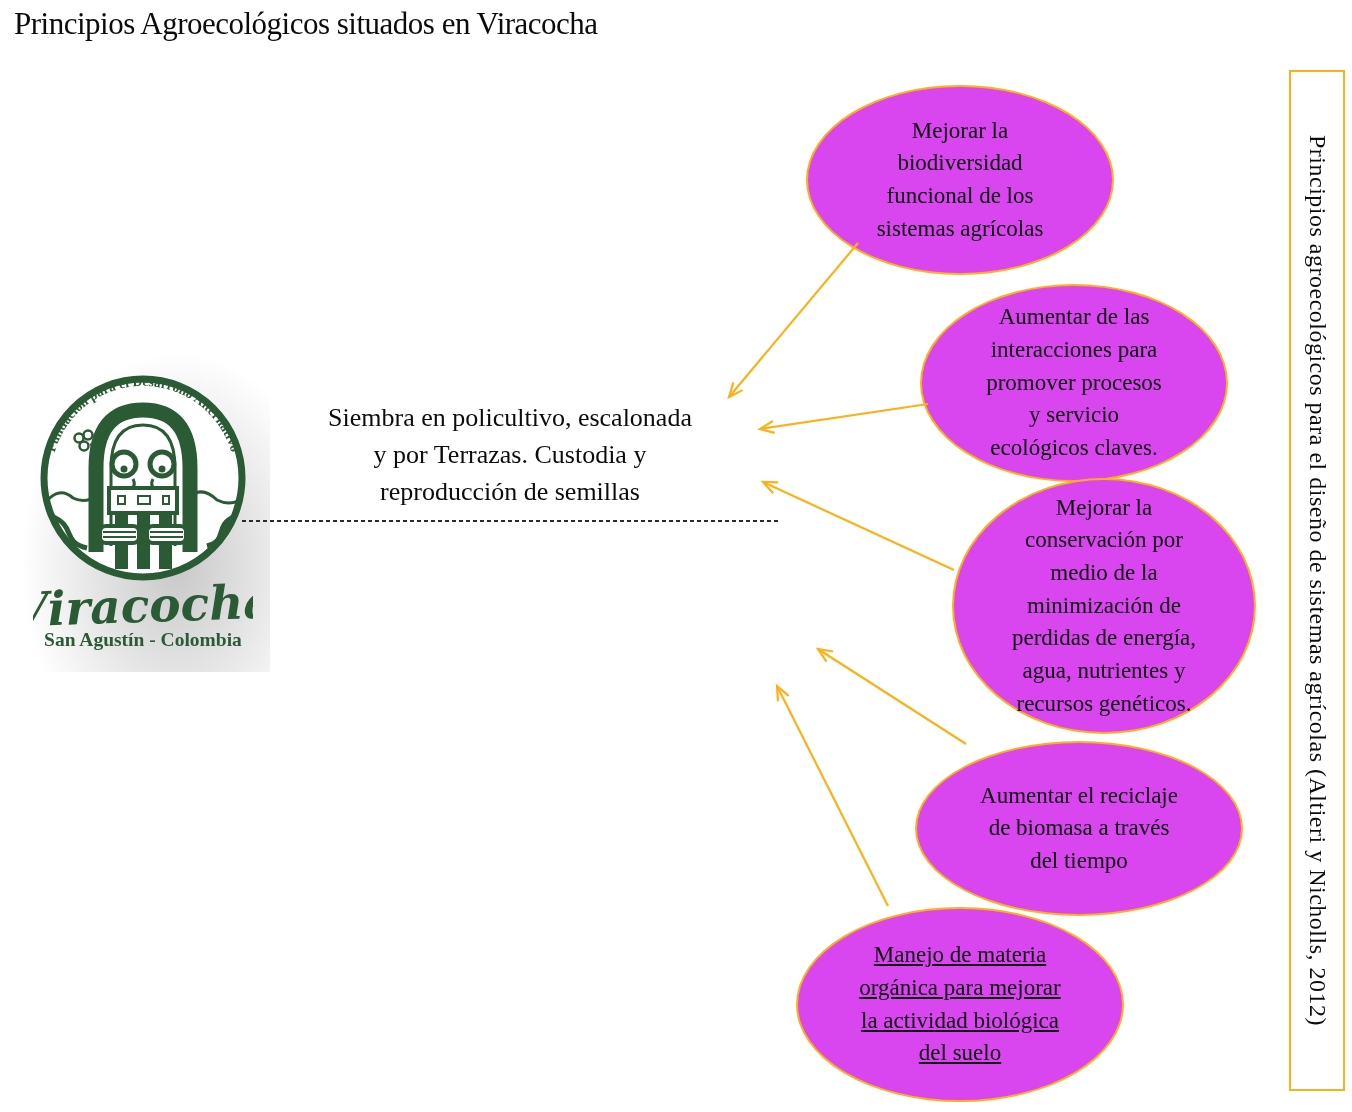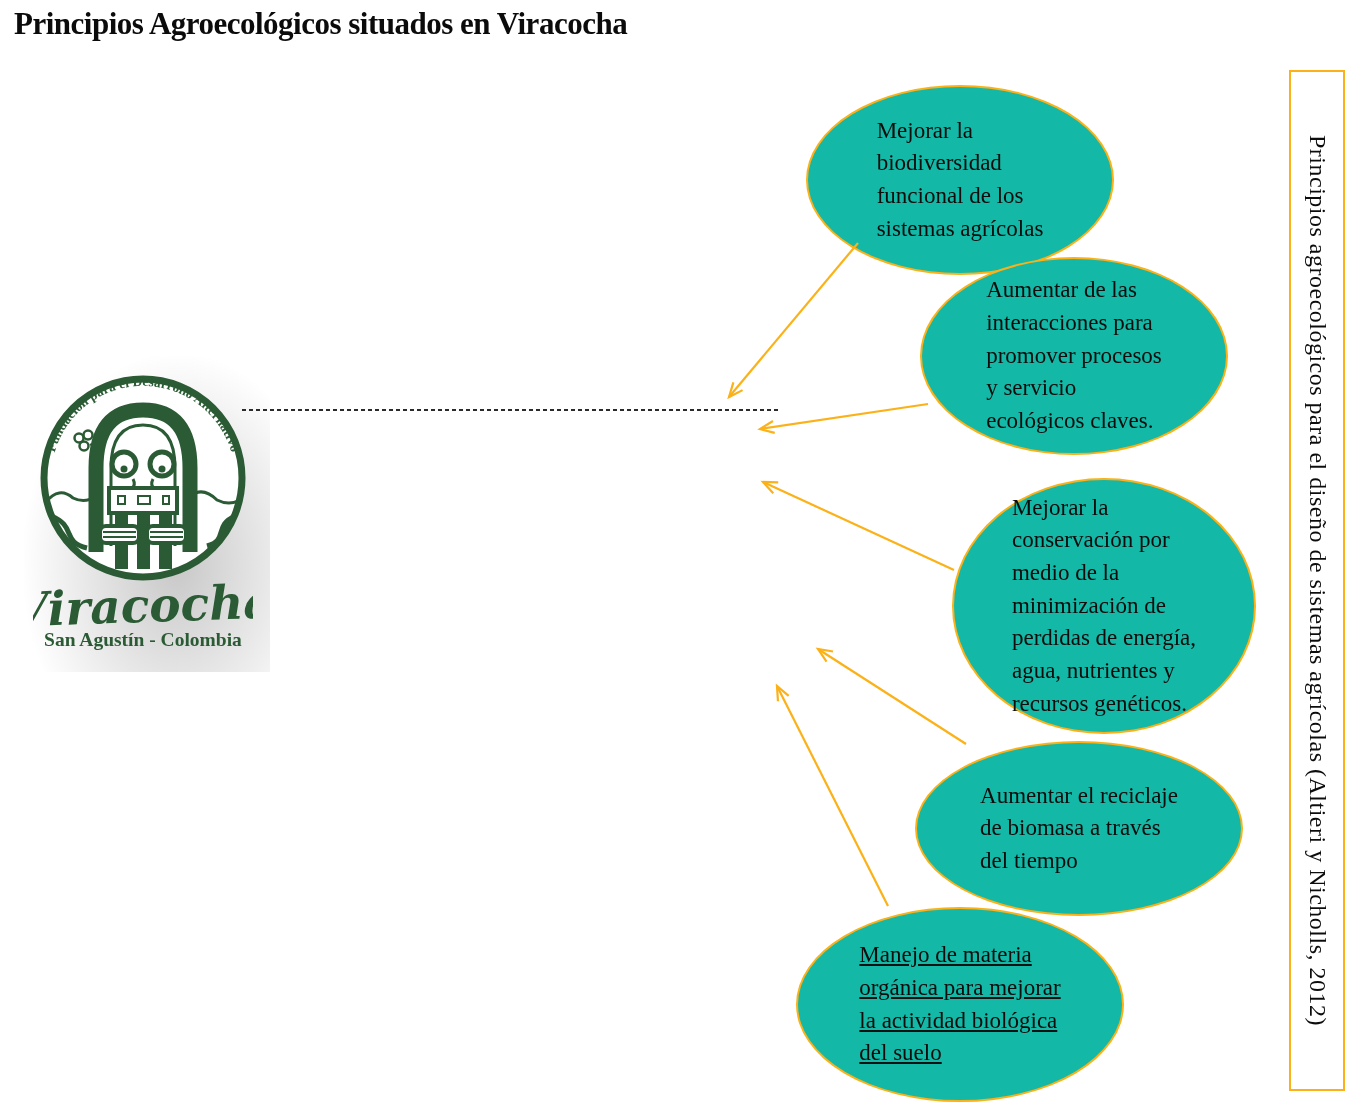--- a/index.html
+++ b/index.html
@@ -2,21 +2,21 @@
 <html><head>
 <meta charset="utf-8">
 <style>
   html,body{margin:0;padding:0;}
   body{
     width:1352px;height:1112px;position:relative;background:#ffffff;
     font-family:"Liberation Serif",serif;color:#111;overflow:hidden;
   }
   .title{
     position:absolute;left:14px;top:6px;margin:0;
-    font-size:31px;font-weight:bold;letter-spacing:-0.5px;color:#0b0b0b;
+    font-size:31px;font-weight:normal;letter-spacing:-0.5px;color:#0b0b0b;
     font-family:"Liberation Serif",serif;
   }
   
   .logo-wrap{position:absolute;left:30px;top:350px;width:226px;height:312px;}
   .logo-shadow{
     position:absolute;left:-6px;top:6px;right:-14px;bottom:-10px;
     background:radial-gradient(ellipse at 62% 66%, rgba(110,110,110,0.38), rgba(255,255,255,0) 72%);
   }
   .logo-svg{position:absolute;left:3px;top:0;}
   
@@ -26,29 +26,29 @@
   .practices p{
     margin:0;font-size:26px;line-height:1.42;white-space:pre-line;color:#0c0c0c;
   }
   .dash-divider{
     height:2px;margin:9px 2px 9px 2px;border:none;
     background:repeating-linear-gradient(90deg,#2b2b2b 0 4px,transparent 4px 7px);
   }
   
   .principle{
     position:absolute;border:2.5px solid #FBB117;border-radius:50%;
-    display:flex;align-items:center;justify-content:center;
-    background:#14b8a6;
+    display:flex;align-items:center;justify-content:center;text-align:center;
+    background:#d946ef;
   }
   .principle span{
     font-size:23px;line-height:1.42;white-space:pre-line;color:#0c0c0c;
     padding:0 8px;
   }
   .p1{left:806px;top:85px;width:304px;height:186px;}
-  .p2{left:920px;top:257px;width:304px;height:194px;}
+  .p2{left:920px;top:284px;width:304px;height:194px;}
   .p3{left:952px;top:478px;width:300px;height:252px;}
   .p4{left:915px;top:741px;width:324px;height:171px;}
   .p5{left:796px;top:907px;width:324px;height:191px;text-decoration:underline;}
   
   .arrows{position:absolute;left:0;top:0;width:1352px;height:1112px;pointer-events:none;}
   
   .side-box{
     position:absolute;left:1289px;top:70px;width:52px;height:1017px;
     border:2px solid #FBB117;background:#fff;
     display:flex;align-items:center;justify-content:center;
@@ -102,20 +102,23 @@
       <rect x="114" y="176" width="39" height="17" rx="6" fill="#ffffff" stroke-width="4"></rect>
       <path d="M 70,182 L 103,182 M 70,187 L 103,187" stroke-width="1.8"></path>
       <path d="M 117,182 L 150,182 M 117,187 L 150,187" stroke-width="1.8"></path>
     </g>
     <text x="110" y="272" text-anchor="middle" font-style="italic" font-weight="bold" font-size="47" fill="#2B5B34" font-family="DejaVu Serif, serif" transform="rotate(-2 110 260)">Viracocha</text>
     <text x="110" y="296" text-anchor="middle" font-weight="bold" font-size="19.5" fill="#2B5B34" font-family="Liberation Serif, serif">San Agustín - Colombia</text>
   </svg>
 </div>
 
 <div class="practices">
+  <p>Siembra en policultivo, escalonada
+y por Terrazas. Custodia y
+reproducción de semillas</p>
   <hr class="dash-divider">
 </div>
 
 <div class="principle p1">
   <span>Mejorar la
 biodiversidad
 funcional de los
 sistemas agrícolas</span>
 </div>
 <div class="principle p2">

